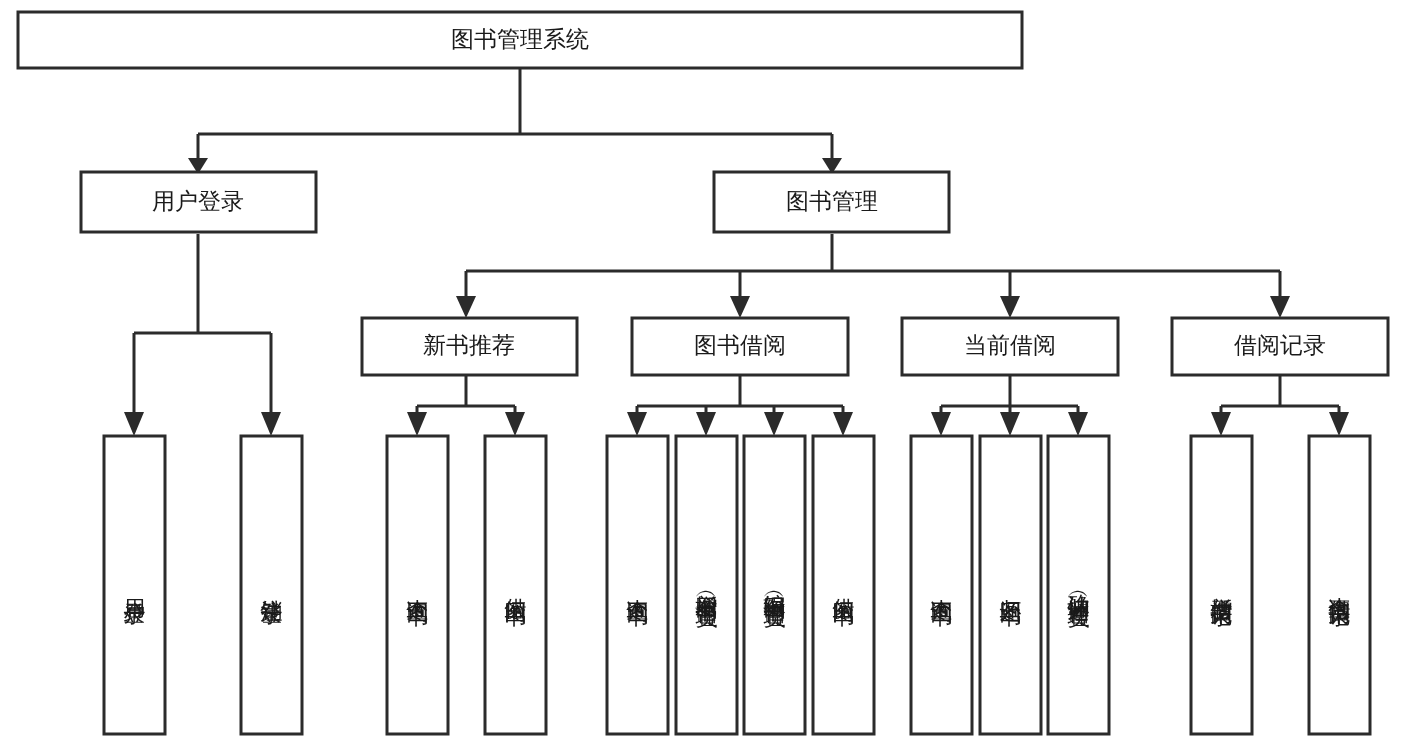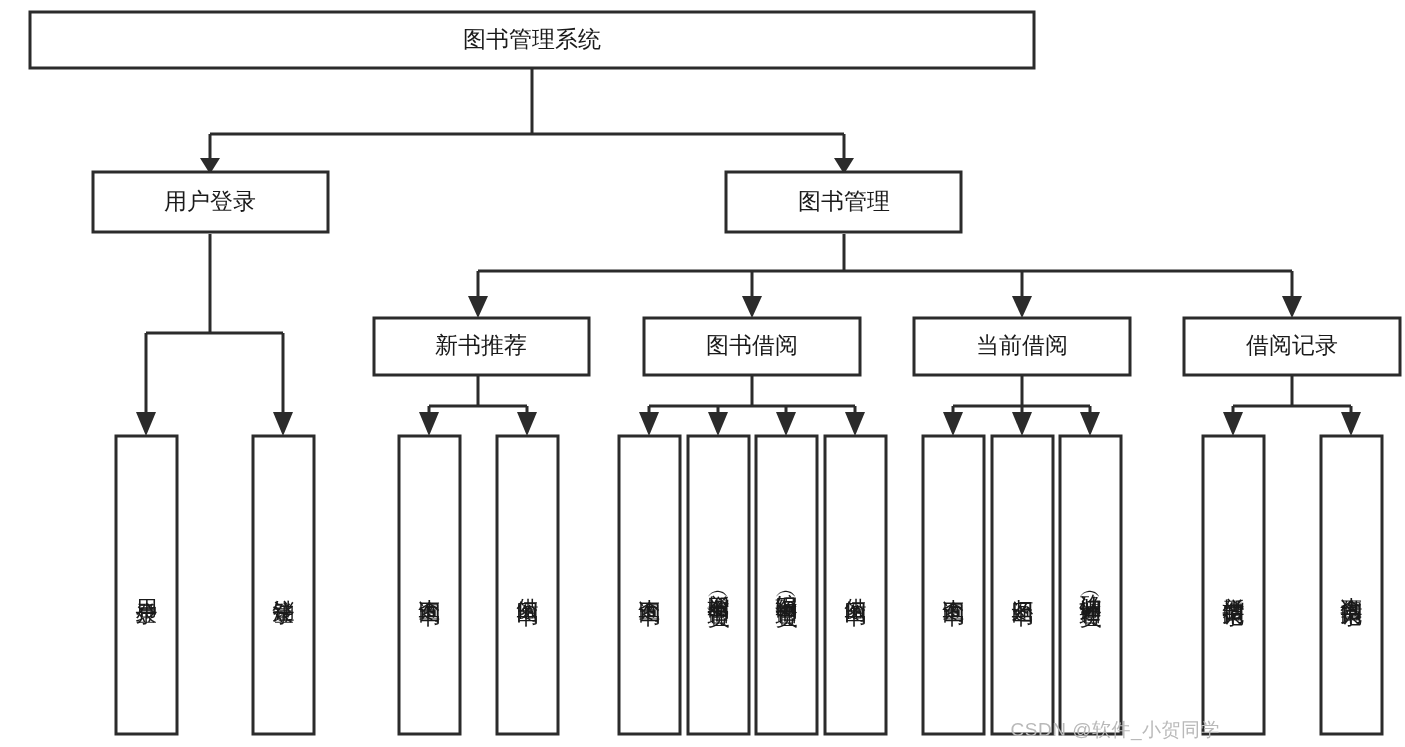--- a/index.html
+++ b/index.html
@@ -9,21 +9,21 @@
   }
   body {
     width: 1405px;
     height: 747px;
     font-family: "Liberation Sans", "DejaVu Sans", sans-serif;
     overflow: hidden;
     position: relative;
   }
   #diagram-root {
     position: absolute;
-    left: 12px;
+    left: 0;
     top: 0;
     width: 1216px;
     height: 747px;
   }
   svg.flow {
     display: block;
     width: 1405px;
     height: 747px;
   }
   .node-box {
@@ -205,14 +205,13 @@
   <div class="vleaf" style="left:744px; top:436px; width:61px; height:298px;">编辑图书（管理员）</div>
   <div class="vleaf" style="left:813px; top:436px; width:61px; height:298px;">借阅图书</div>
 
   <div class="vleaf" style="left:911px; top:436px; width:61px; height:298px;">查询图书</div>
   <div class="vleaf" style="left:980px; top:436px; width:61px; height:298px;">归还图书</div>
   <div class="vleaf" style="left:1048px; top:436px; width:61px; height:298px;">确认归还（管理员）</div>
 
   <div class="vleaf" style="left:1191px; top:436px; width:61px; height:298px;">新增借阅记录</div>
   <div class="vleaf" style="left:1309px; top:436px; width:61px; height:298px;">查询借阅记录</div>
 
-  <div class="watermark">CSDN @软件_小贺同学</div>
 </div>
 
 </body></html>

